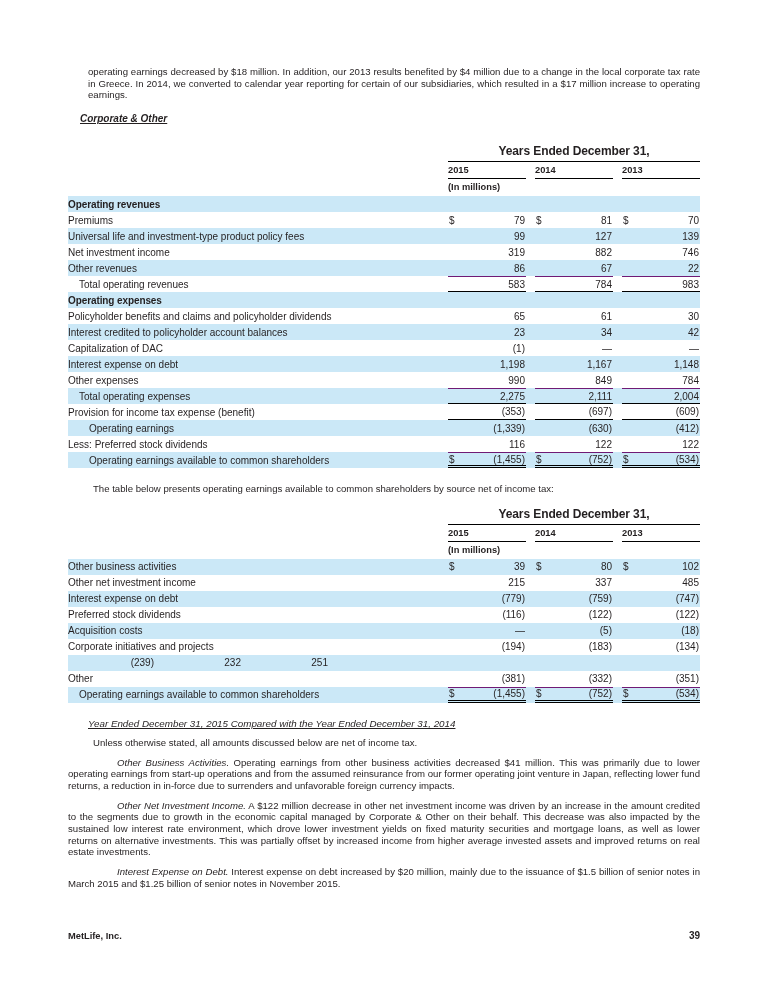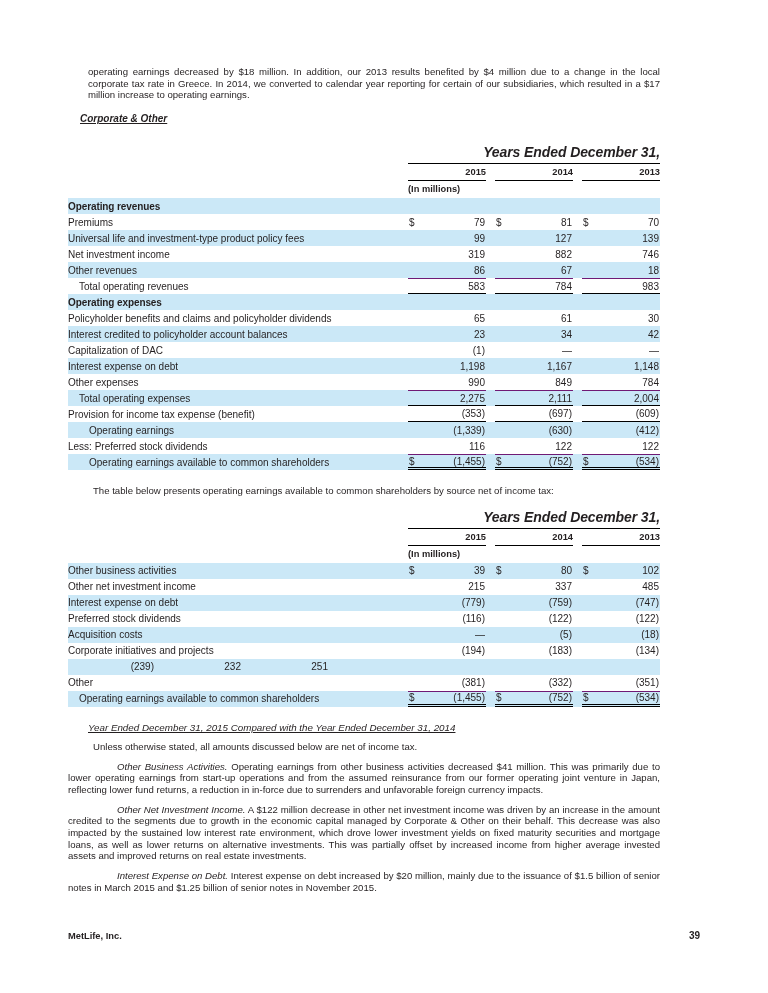--- a/index.html
+++ b/index.html
@@ -1,34 +1,34 @@
 <!DOCTYPE html>
 <html><head>
 <meta charset="utf-8">
 <style>
   html,body{margin:0;padding:0;}
   body{
     width:768px;height:993px;position:relative;background:#ffffff;
     font-family:"Liberation Sans",sans-serif;color:#231f20;
   }
-  .page{position:absolute;inset:0;padding:66px 108px 0 68px;box-sizing:border-box;}
+  .page{position:absolute;inset:0;padding:66px 68px 0 68px;box-sizing:border-box;}
   p{margin:0;}
   .body-text{font-size:9.6px;line-height:11.7px;text-align:justify;}
   .intro{margin-left:20px;}
   .h-corp{margin:12px 0 0 12px;font-size:10px;font-weight:bold;font-style:italic;text-decoration:underline;}
 
   
   .tbl{margin-top:20px;}
   .tbl2{margin-top:12px;}
   .thead{display:flex;}
   .thead .sp{flex:1;}
   .thead .cols{width:252px;}
-  .ye{font-weight:bold;text-align:right;font-size:14px;padding-bottom:3px;border-bottom:1px solid #000;letter-spacing:-0.1px;font-style:italic;}
+  .ye{font-weight:bold;text-align:center;font-size:12px;padding-bottom:3px;border-bottom:1px solid #000;letter-spacing:-0.1px;}
   .yrrow{display:flex;}
-  .yr{width:78px;text-align:right;font-weight:bold;font-size:9.3px;padding:3px 0 3px;border-bottom:1px solid #000;box-sizing:border-box;}
+  .yr{width:78px;text-align:left;font-weight:bold;font-size:9.3px;padding:3px 0 3px;border-bottom:1px solid #000;box-sizing:border-box;}
   .yr + .yr{margin-left:9px;}
   .units{font-weight:bold;text-align:left;font-size:9.3px;padding:3px 0 4px;}
 
   .r{display:flex;align-items:center;height:16px;font-size:10px;}
   .r.b{background:#cbe8f7;}
   .lbl{flex:1;white-space:nowrap;overflow:hidden;}
   .sec .lbl{font-weight:bold;letter-spacing:-0.1px;}
   .i1 .lbl{padding-left:11px;}
   .i2 .lbl{padding-left:21px;}
   .g{width:78px;margin-left:9px;height:100%;display:flex;align-items:center;box-sizing:border-box;}
@@ -123,21 +123,21 @@
       <div class="g">
           <span class="d"></span>
           <span class="v">86</span>
         </div>
       <div class="g">
           <span class="d"></span>
           <span class="v">67</span>
         </div>
       <div class="g">
           <span class="d"></span>
-          <span class="v">18</span>
+          <span class="v">22</span>
         </div>
     </div>
     <div class="r i1 bt bb">
       <div class="lbl">Total operating revenues</div>
       <div class="g">
           <span class="d"></span>
           <span class="v">583</span>
         </div>
       <div class="g">
           <span class="d"></span>

